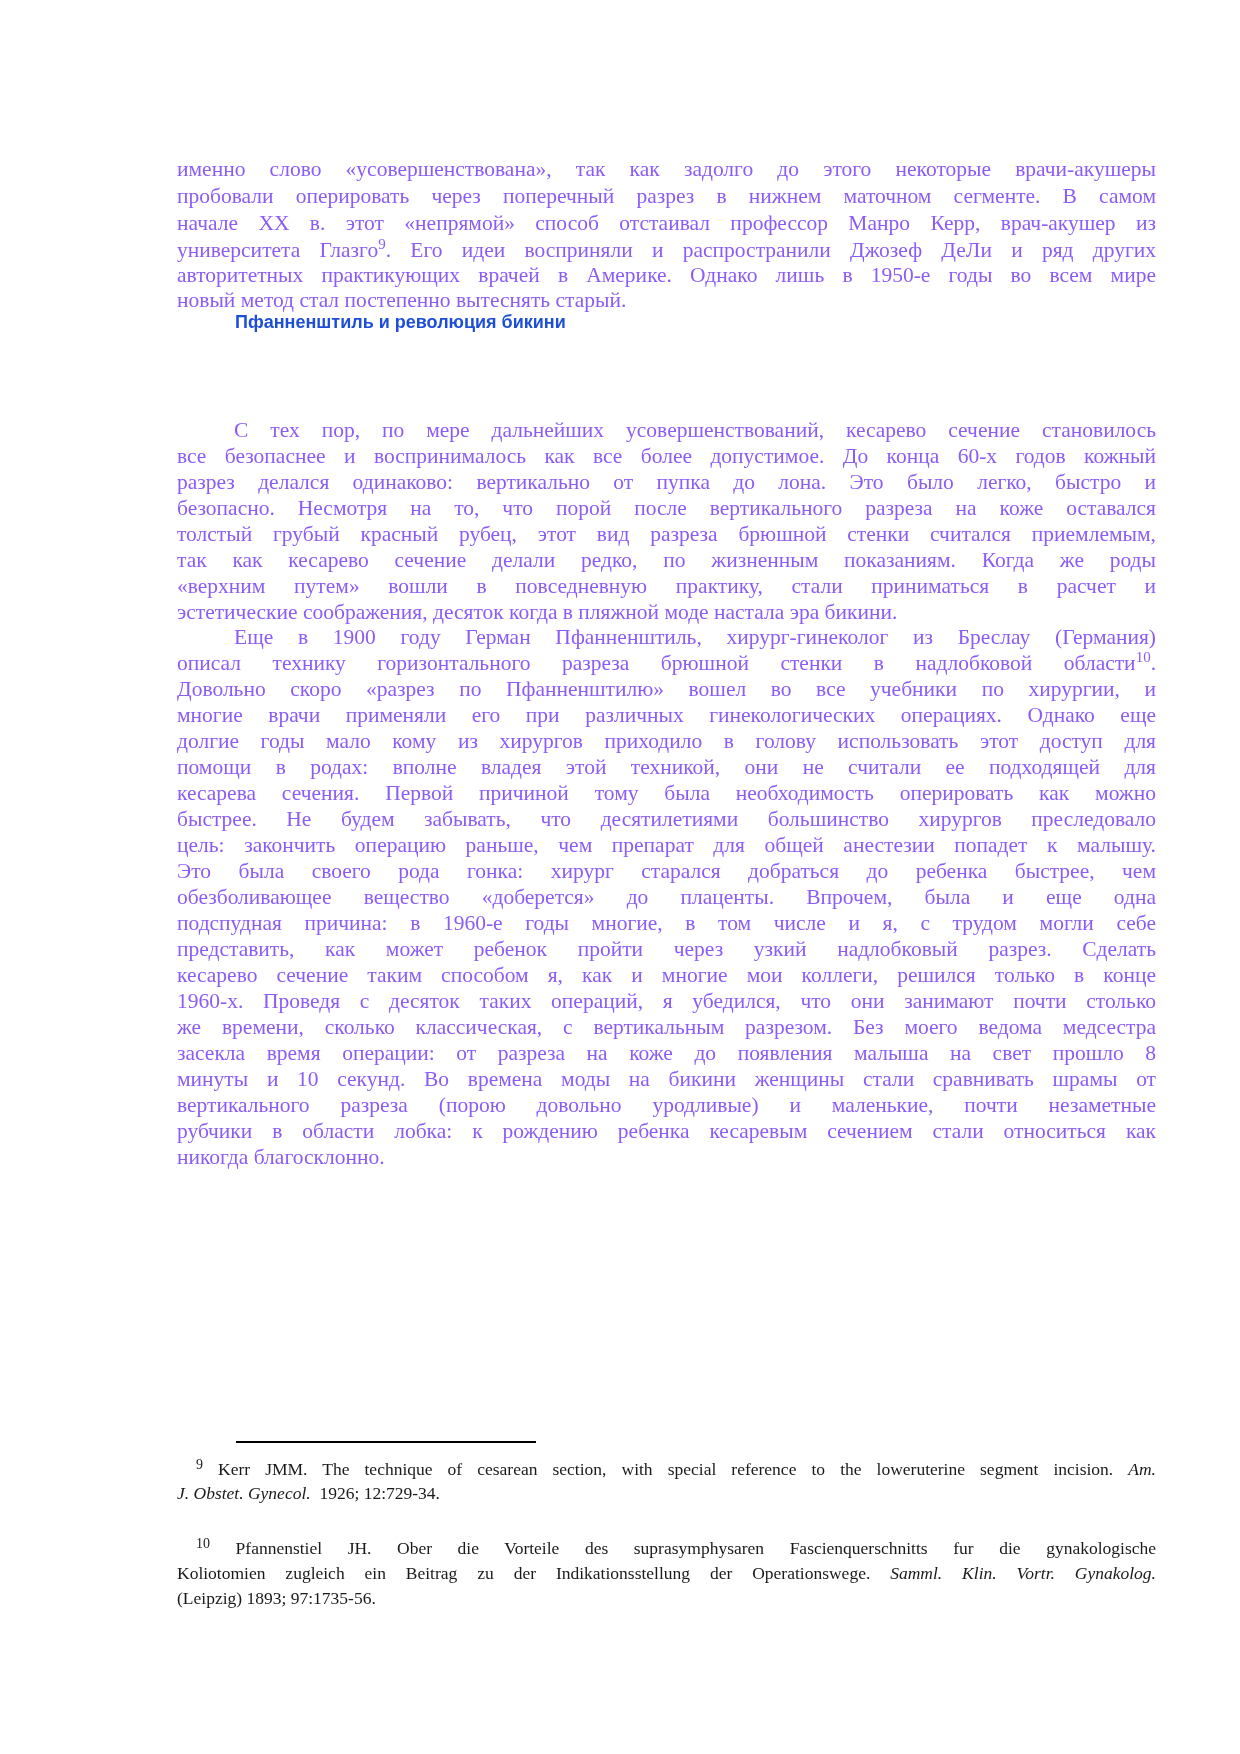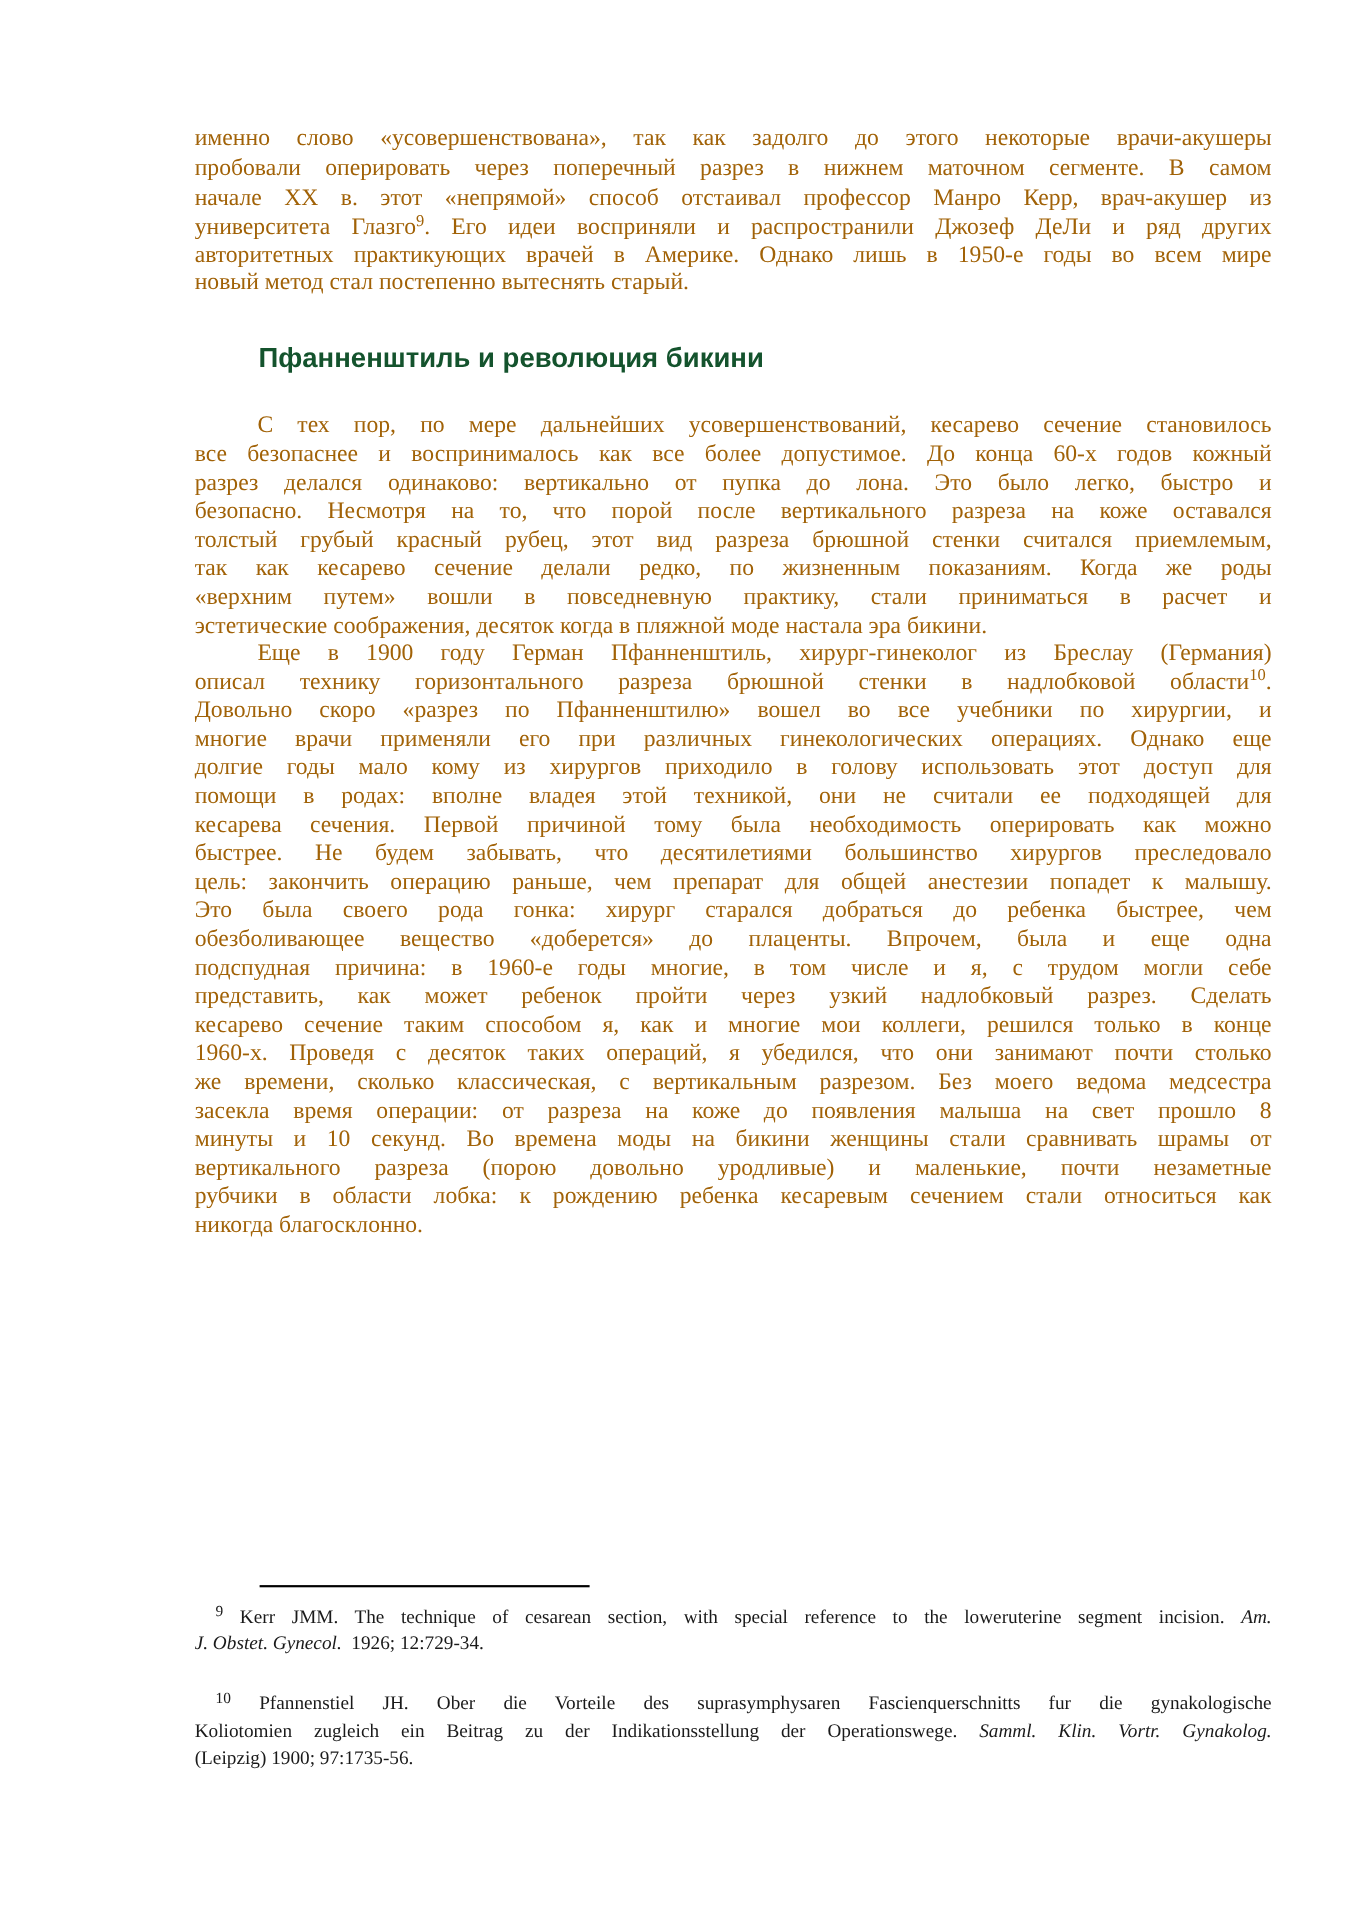--- a/index.html
+++ b/index.html
@@ -1,29 +1,29 @@
 <!DOCTYPE html>
 <html><head>
 <meta charset="utf-8">
 <style>
   html, body { margin:0; padding:0; background:#ffffff; }
   body { width:1240px; height:1754px; position:relative; overflow:hidden; }
   .page { position:absolute; left:0; top:0; width:1240px; height:1754px; background:#fff; }
   .line {
     position:absolute; left:177px; width:979px;
     font-family:"Liberation Serif", serif; font-size:21.5px; line-height:26px;
-    color:#a16207; white-space:nowrap;
-    text-align:justify; text-align-last:justify;
+    color:#8b5cf6; white-space:nowrap;
+    text-align:justify; text-align-last:justify;margin-top:44px;
   }
   .line.last { text-align-last:left; }
   .line.indent { left:234px; width:922px; }
   .heading {
     position:absolute; left:235px;
-    font-family:"Liberation Sans", sans-serif; font-weight:bold; font-size:25px;
-    color:#14532d; white-space:nowrap;
+    font-family:"Liberation Sans", sans-serif; font-weight:bold; font-size:18px;
+    color:#1d4ed8; white-space:nowrap;
   }
   sup.fn { font-size:15px; vertical-align:8px; line-height:0; }
   .rule { position:absolute; left:236px; top:1441px; width:300px; height:2px; background:#000; }
   .fline {
     position:absolute; left:177px; width:979px;
     font-family:"Liberation Serif", serif; font-size:17.5px; line-height:22px;
     color:#1a1a1a; white-space:nowrap; text-align:justify; text-align-last:justify;
   }
   .fline.last { text-align-last:left; }
   .fline.indent { left:196px; width:960px; }
@@ -86,16 +86,16 @@
   <div class="rule"></div>
 
   <div>
     <div class="fline indent" style="top:1458px;"><sup>9</sup> <span>Kerr JMM. The technique of cesarean section, with special reference to the loweruterine segment incision.</span> <i>Am.</i></div>
     <div class="fline last" style="top:1482px;"><i>J. Obstet. Gynecol.</i>&nbsp; <span>1926; 12:729-34.</span></div>
   </div>
 
   <div>
     <div class="fline indent" style="top:1537px;"><sup>10</sup> <span>Pfannenstiel JH. Ober die Vorteile des suprasymphysaren Fascienquerschnitts fur die gynakologische</span></div>
     <div class="fline" style="top:1562px;"><span>Koliotomien zugleich ein Beitrag zu der Indikationsstellung der Operationswege.</span> <i>Samml. Klin. Vortr. Gynakolog.</i></div>
-    <div class="fline last" style="top:1587px;">(Leipzig) 1900; 97:1735-56.</div>
+    <div class="fline last" style="top:1587px;">(Leipzig) 1893; 97:1735-56.</div>
   </div>
 
 </div>
 
 </body></html>

